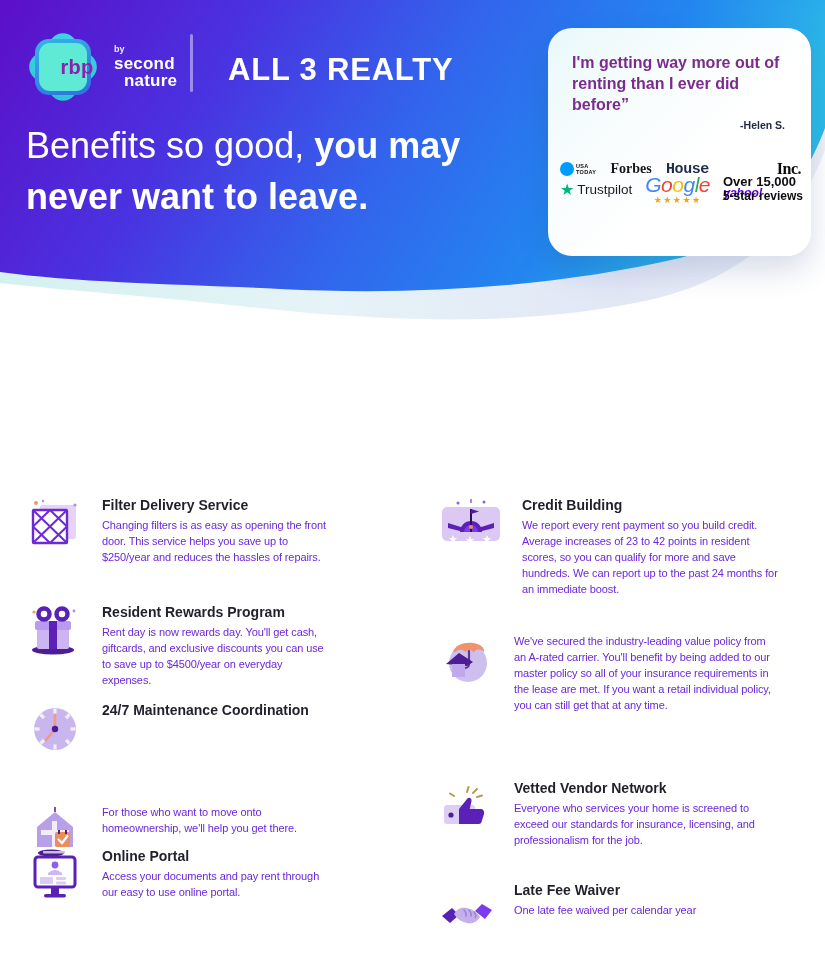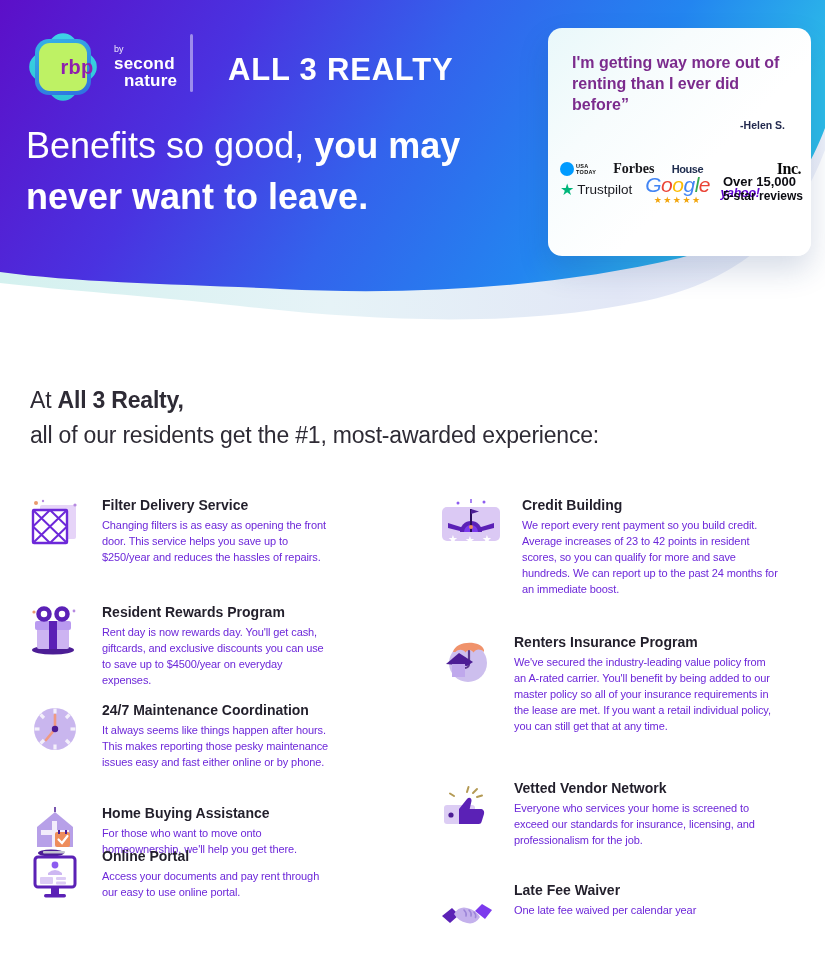--- a/index.html
+++ b/index.html
@@ -9,54 +9,54 @@
   
   .hero-bg { position:absolute; top:0; left:0; width:825px; height:345px; display:block; }
 
   .logo-row { position:absolute; left:26px; top:30px; display:flex; align-items:center; gap:14px; }
   .logo-star { position:relative; width:74px; height:74px; }
   .star-diamond { position:absolute; left:9px; top:9px; width:56px; height:56px; border-radius:14px;
      transform:rotate(45deg); background:linear-gradient(135deg,#3fd4e8,#2cc4d4); }
   .star-square { position:absolute; left:9px; top:9px; width:56px; height:56px; border-radius:14px;
      background:linear-gradient(160deg,#35b4e6,#2f6fe0); }
   .star-white { position:absolute; left:13px; top:13px; width:48px; height:48px; border-radius:11px;
-     background:#bef264; display:flex; align-items:center; justify-content:center;padding-left:28px; }
+     background:#5eead4; display:flex; align-items:center; justify-content:center;padding-left:28px; }
   .rbp-text { color:#8f1fae; font-weight:bold; font-size:20px; letter-spacing:0.2px; }
   .byline { color:#ffffff; line-height:1; }
-  .by-label { font-size:9px; opacity:.9; display:block; margin-bottom:2px; }
+  .by-label { font-size:9px; opacity:.9; display:block; margin-bottom:2px;font-weight:bold; }
   .brand-word { display:block; font-size:17px; font-weight:bold; letter-spacing:.2px; line-height:.95; }
   .brand-word.bottom { margin-left:10px; }
 
   .hero-divider { position:absolute; left:190px; top:34px; width:3px; height:58px;
      background:rgba(255,255,255,.45); border-radius:2px; }
 
   .company-name { position:absolute; left:228px; top:52px; color:#ffffff; font-weight:bold;
      font-size:31px; letter-spacing:.8px; }
 
   .headline { position:absolute; left:26px; top:120px; color:#ffffff; font-size:36px; line-height:51px; }
   .hl-light { font-weight:400; }
   .hl-bold { font-weight:bold; }
 
   
-  .t-card { position:absolute; left:548px; top:28px; width:263px; height:228px; border-radius:14px;
+  .t-card { position:absolute; left:548px; top:28px; width:263px; height:228px; border-radius:24px;
      background:linear-gradient(135deg,#e9f8fa 0%, #f7fcfd 30%, #ffffff 60%);
      box-shadow:0 14px 30px rgba(30,60,120,.18); }
   .t-card::before { content:""; position:absolute; inset:-9px; border-radius:32px;
      background:rgba(255,255,255,.30); z-index:-1; }
   .quote { padding:24px 22px 0 24px; color:#7b2b8d; font-weight:bold; font-size:16px; line-height:1.32; }
   .attribution { text-align:right; padding-right:26px; margin-top:4px; color:#22294e;
      font-size:10.5px; font-weight:bold; }
 
   .press-row { position:absolute; top:110px; left:12px; right:10px; display:flex;
      align-items:center; justify-content:space-between; }
   .usa-logo { display:flex; align-items:center; gap:2px; }
   .usa-circle { width:14px; height:14px; border-radius:50%; background:#009bff; }
   .usa-text { font-size:5.5px; font-weight:bold; color:#0a0a0a; line-height:1.1; letter-spacing:.3px; }
   .forbes-logo { font-family:"Liberation Serif", serif; font-weight:bold; font-size:14px; color:#17171b; }
-  .house-logo { font-weight:bold; font-size:11px; color:#1d2b4d; letter-spacing:-.4px; }
+  .house-logo { font-weight:bold; font-size:15px; color:#1d2b4d; letter-spacing:-.4px;font-family:Liberation Mono, monospace; }
   .yahoo-logo { font-weight:bold; font-style:italic; font-size:12.5px; color:#5f01d1; letter-spacing:-.3px;margin-top:48px; }
   .inc-logo { font-family:"Liberation Serif", serif; font-weight:bold; font-size:16px; color:#0a0a0a; letter-spacing:-.5px; }
 
   .reviews-row { position:absolute; top:146px; left:12px; right:8px; display:flex;
      align-items:center; justify-content:space-between; }
   .trustpilot { display:flex; align-items:center; gap:3px; }
   .tp-star { color:#00b67a; font-size:16px; line-height:1; }
   .tp-label { font-size:13.5px; color:#1b1b21; font-weight:500; }
   .google-block { display:flex; flex-direction:column; align-items:center; line-height:1; }
   .google-word { font-size:21px; font-weight:500; letter-spacing:-.5px;font-style:italic; }
@@ -156,24 +156,20 @@
         <span class="google-word"><span class="gl">G</span><span class="gl">o</span><span class="gl">o</span><span class="gl">g</span><span class="gl">l</span><span class="gl">e</span></span>
         <span class="google-stars">★★★★★</span>
       </div>
       <div class="reviews-text">
         <div class="reviews-line1">Over 15,000</div>
         <div class="reviews-line2">5-star reviews</div>
       </div>
     </div>
   </div>
 
-  <div class="main-heading">
-    <div><span>At </span><span class="mh-bold">All 3 Realty,</span></div>
-    <div>all of our residents get the #1, most-awarded experience:</div>
-  </div>
 
   <div class="benefit col-left" style="left:28px; top:497px;">
     <div class="b-icon">
       <svg width="54" height="54" viewBox="0 0 54 54">
         <rect x="12" y="8" width="36" height="34" rx="2" fill="#e6d4f8"></rect>
         <rect x="5" y="13" width="34" height="33" rx="1" fill="#ffffff" stroke="#6d28d9" stroke-width="2.4"></rect>
         <path d="M5,13 L39,46 M39,13 L5,46 M22,13 L5,29.5 M22,13 L39,29.5 M5,29.5 L22,46 M39,29.5 L22,46" stroke="#6d28d9" stroke-width="2" fill="none"></path>
         <circle cx="8" cy="6" r="2" fill="#e99a6f"></circle>
           <circle cx="47" cy="8" r="1.6" fill="#b68ae0"></circle>
           <circle cx="15" cy="4" r="1.2" fill="#b68ae0"></circle>
@@ -218,40 +214,38 @@
           <line x1="12.5" y1="41.5" x2="16" y2="38"></line>
             <line x1="12.5" y1="12.5" x2="16" y2="16"></line>
         </g>
         <path d="M27,27 L27,13" stroke="#f09a82" stroke-width="2.6" stroke-linecap="round"></path>
         <path d="M27,27 L18,38" stroke="#f09a82" stroke-width="2.6" stroke-linecap="round"></path>
         <circle cx="27" cy="27" r="3.2" fill="#4c1d95"></circle>
       </svg>
     </div>
     <div>
       <div class="b-title">24/7 Maintenance Coordination</div>
-      <div class="b-desc">It always seems like things happen after hours. This makes reporting those pesky maintenance issues easy and fast either online or by phone.</div>
     </div>
   </div>
 
   <div class="benefit col-left" style="left:28px; top:805px;">
     <div class="b-icon">
       <svg width="54" height="54" viewBox="0 0 54 54">
         <ellipse cx="23" cy="48" rx="13" ry="3.5" fill="#4c1d95"></ellipse>
         <path d="M27,7 L27,2" stroke="#4c1d95" stroke-width="1.5"></path>
         <path d="M9,22 L27,7 L45,22 L45,42 L9,42 Z" fill="#b7a0e8"></path>
         <rect x="24" y="16" width="5" height="26" fill="#f2ecfb"></rect>
         <rect x="13" y="25" width="28" height="5" fill="#f2ecfb"></rect>
         <rect x="27" y="27" width="15" height="15" rx="2" fill="#ee8d5c"></rect>
         <rect x="30" y="25" width="2" height="4" fill="#4c1d95"></rect>
           <rect x="37" y="25" width="2" height="4" fill="#4c1d95"></rect>
         <path d="M30.5,34.5 L34,38 L39.5,31" stroke="#ffffff" stroke-width="2.2" fill="none" stroke-linecap="round"></path>
       </svg>
     </div>
     <div>
-      <div class="b-title">Home Buying Assistance</div>
       <div class="b-desc">For those who want to move onto homeownership, we'll help you get there.</div>
     </div>
   </div>
 
   <div class="benefit col-left" style="left:28px; top:848px;">
     <div class="b-icon">
       <svg width="54" height="54" viewBox="0 0 54 54">
         <rect x="15" y="3" width="22" height="2.5" rx="1" fill="#c2c2d0"></rect>
         <rect x="7" y="9" width="40" height="30" rx="3" fill="#ffffff" stroke="#5b21b6" stroke-width="3"></rect>
         <circle cx="27" cy="17" r="3.4" fill="#8d5cf0"></circle>
@@ -299,21 +293,20 @@
       <svg width="54" height="54" viewBox="0 0 54 54">
         <circle cx="28" cy="29" r="19" fill="#cdbfee"></circle>
         <path d="M28.5,16 l0,-5" stroke="#f0926b" stroke-width="2" stroke-linecap="round"></path>
         <path d="M13,18 C16,6 41,6 44,16 L44,18 C40,14.5 36,15 33.5,18.5 C31.5,15 27.5,15 25.5,18.5 C23.5,15 18,15 15.5,18 Z" fill="#f0926b"></path>
         <path d="M29,17 L29,30 a4,4 0 0 1 -8,0" stroke="#5b3a8e" stroke-width="2.2" fill="none" stroke-linecap="round"></path>
         <path d="M6,30 L19,19 L33,28 L27,32 Z" fill="#4c1d95"></path>
         <rect x="12" y="30" width="13" height="13" fill="#bfa8ec"></rect>
       </svg>
     </div>
     <div>
-      <div class="b-title">Renters Insurance Program</div>
       <div class="b-desc">We've secured the industry-leading value policy from an A-rated carrier. You'll benefit by being added to our master policy so all of your insurance requirements in the lease are met. If you want a retail individual policy, you can still get that at any time.</div>
     </div>
   </div>
 
   <div class="benefit col-right" style="left:440px; top:780px;">
     <div class="b-icon">
       <svg width="54" height="54" viewBox="0 0 54 54">
         <rect x="4" y="25" width="31" height="19" rx="3" fill="#dccdf4"></rect>
         <circle cx="11" cy="35" r="2.6" fill="#4c1d95"></circle>
         <path d="M19,44 L19,29 L27,19 c2,-2.5 5,-1 4.5,2 l-1.8,8 h10.5 c3,0 4.5,2 3.8,5 l-2.5,8 c-0.6,2 -2.2,2 -4,2 Z" fill="#5b21b6"></path>

